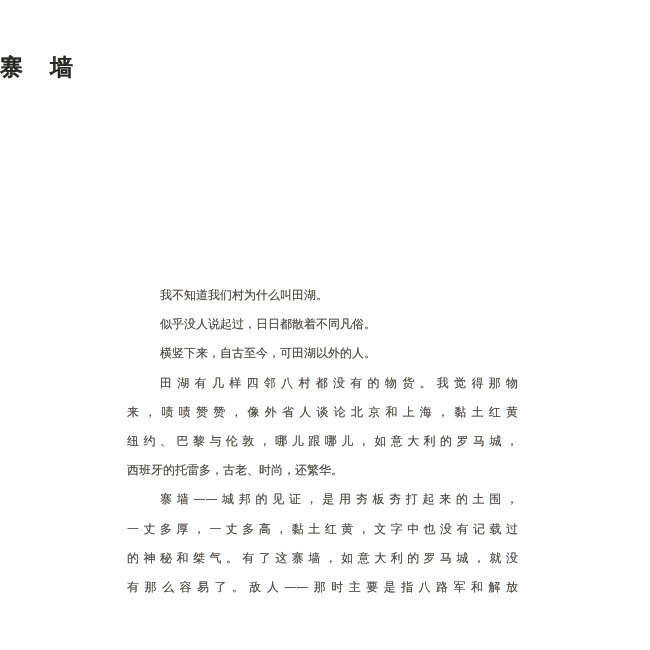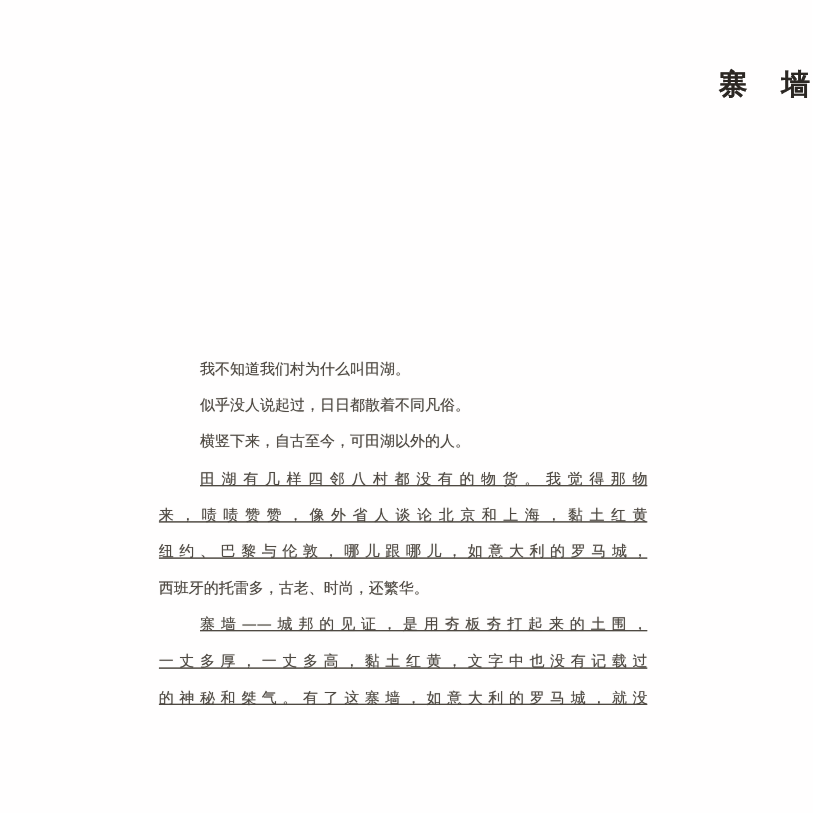--- a/index.html
+++ b/index.html
@@ -13,21 +13,21 @@
     height: 650px;
     background: #fffefe;
     overflow: hidden;
     font-family: "DejaVu Serif", "Liberation Serif", serif;
   }
   .chapter-title {
     position: absolute;
     top: 52px;
     left: 0;
     width: 650px;
-    text-align: right;
+    text-align: left;
     font-size: 23px;
     font-weight: bold;
     color: #2b2723;
     letter-spacing: 2px;
     text-shadow: 0 0 0.5px rgba(43, 39, 35, 0.55);
   }
   .text-block {
     position: absolute;
     left: 127px;
     top: 281px;
@@ -41,36 +41,36 @@
     line-height: 29.2px;
     overflow: hidden;
     text-align: left;
   }
   .line.indent {
     text-indent: 33px;
   }
   .line.justify {
     text-align: justify;
     text-align-last: justify;
-    text-decoration: underline;
   }
 </style>
 </head>
 <body>
 
 <div class="page">
 
   <div class="chapter-title">寨　墙</div>
 
   <div class="text-block">
     <div class="line indent">我不知道我们村为什么叫田湖。</div>
     <div class="line indent">似乎没人说起过，日日都散着不同凡俗。</div>
     <div class="line indent">横竖下来，自古至今，可田湖以外的人。</div>
     <div class="line indent justify">田湖有几样四邻八村都没有的物货。我觉得那物</div>
     <div class="line justify">来，啧啧赞赞，像外省人谈论北京和上海，黏土红黄</div>
     <div class="line justify">纽约、巴黎与伦敦，哪儿跟哪儿，如意大利的罗马城，</div>
     <div class="line">西班牙的托雷多，古老、时尚，还繁华。</div>
     <div class="line indent justify">寨墙——城邦的见证，是用夯板夯打起来的土围，</div>
     <div class="line justify">一丈多厚，一丈多高，黏土红黄，文字中也没有记载过</div>
     <div class="line justify">的神秘和桀气。有了这寨墙，如意大利的罗马城，就没</div>
+    <div class="line justify">有那么容易了。敌人——那时主要是指八路军和解放</div>
   </div>
 
 </div>
 
 </body></html>

